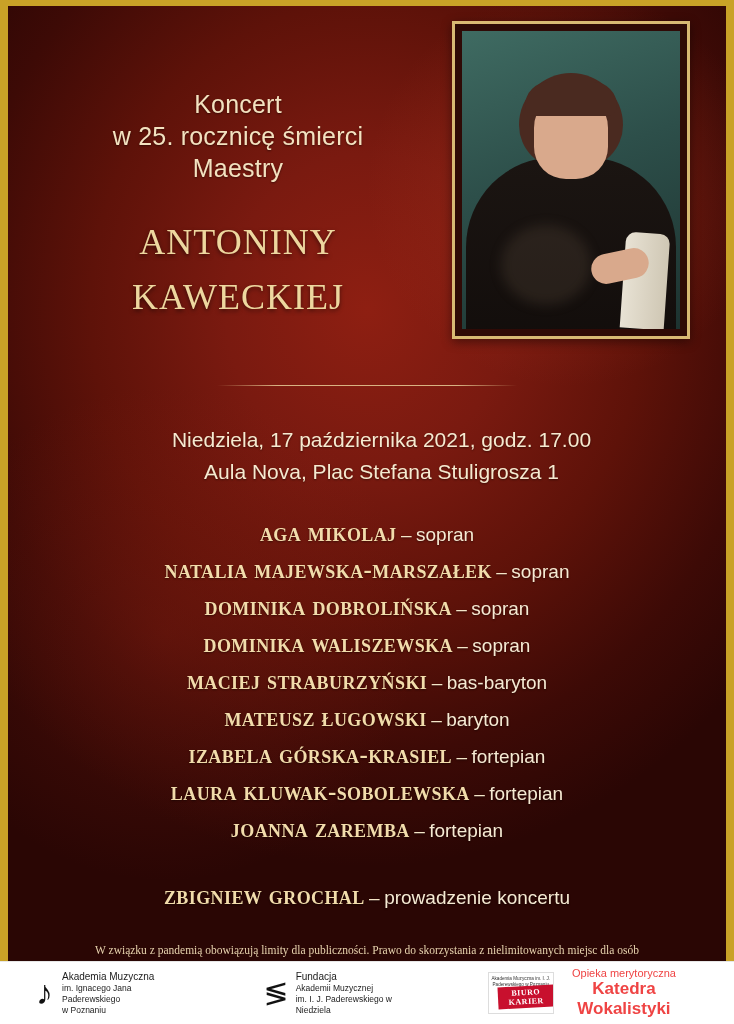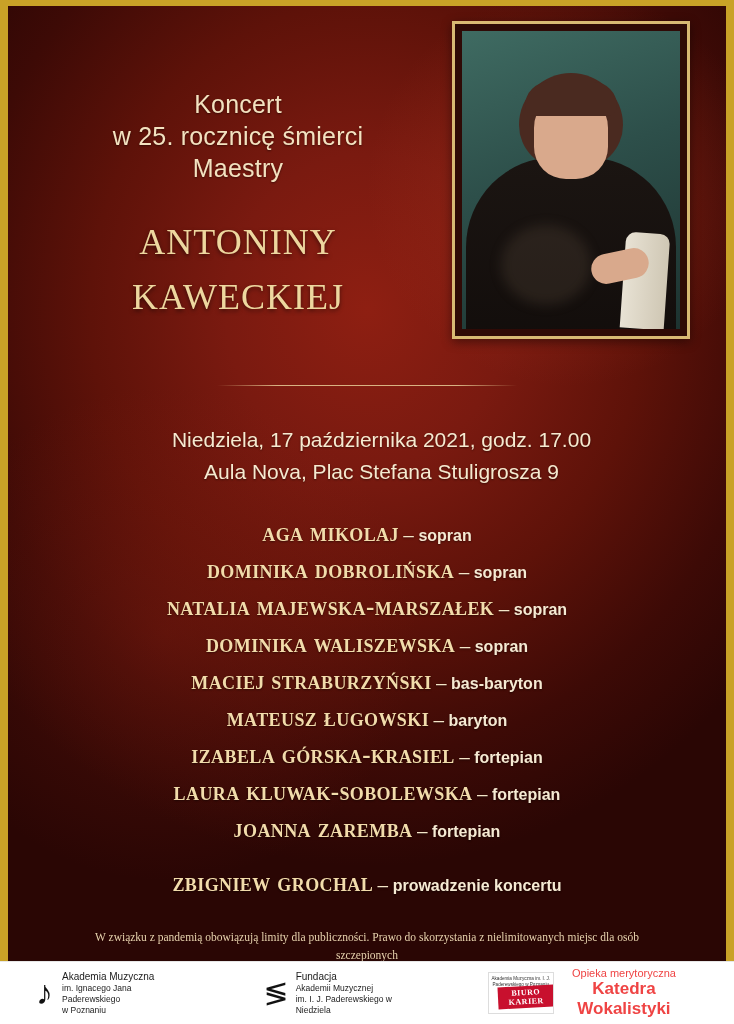--- a/index.html
+++ b/index.html
@@ -217,26 +217,25 @@
     letter-spacing: 0.4px;
     color: #f2dcab;
   }
   .perf .dash {
     font-family: "Liberation Sans", sans-serif;
     font-size: 19px;
     color: #f4e6c8;
   }
   .perf .prole {
     font-family: "Liberation Sans", sans-serif;
-    font-size: 16px;
+    font-size: 19px;
     color: #f6ead3;
-    font-weight: bold;
   }
   .host {
-    margin-top: 23px;
+    margin-top: 36px;
   }
 
   
   .note {
     margin: 30px 58px 0 58px;
     text-align: center;
     color: #e7d3ae;
     font-family: "Liberation Serif", serif;
     font-size: 11.5px;
     line-height: 1.6;
@@ -346,39 +345,39 @@
             <div class="fringe"></div>
             <div class="arm"></div>
           </div>
         </div>
       </div>
 
       <div class="divider"></div>
 
       <div class="whenwhere">
         <div>Niedziela, 17 października 2021, godz. 17.00</div>
-        <div>Aula Nova, Plac Stefana Stuligrosza 9</div>
+        <div>Aula Nova, Plac Stefana Stuligrosza 1</div>
       </div>
 
       <div class="performers">
 
         <p class="perf">
           <span class="pname">Aga Mikolaj</span>
           <span class="dash">–</span>
           <span class="prole">sopran</span>
         </p>
 
         <p class="perf">
+          <span class="pname">Natalia Majewska-Marszałek</span>
+          <span class="dash">–</span>
+          <span class="prole">sopran</span>
+        </p>
+
+        <p class="perf">
           <span class="pname">Dominika Dobrolińska</span>
-          <span class="dash">–</span>
-          <span class="prole">sopran</span>
-        </p>
-
-        <p class="perf">
-          <span class="pname">Natalia Majewska-Marszałek</span>
           <span class="dash">–</span>
           <span class="prole">sopran</span>
         </p>
 
         <p class="perf">
           <span class="pname">Dominika Waliszewska</span>
           <span class="dash">–</span>
           <span class="prole">sopran</span>
         </p>
 

